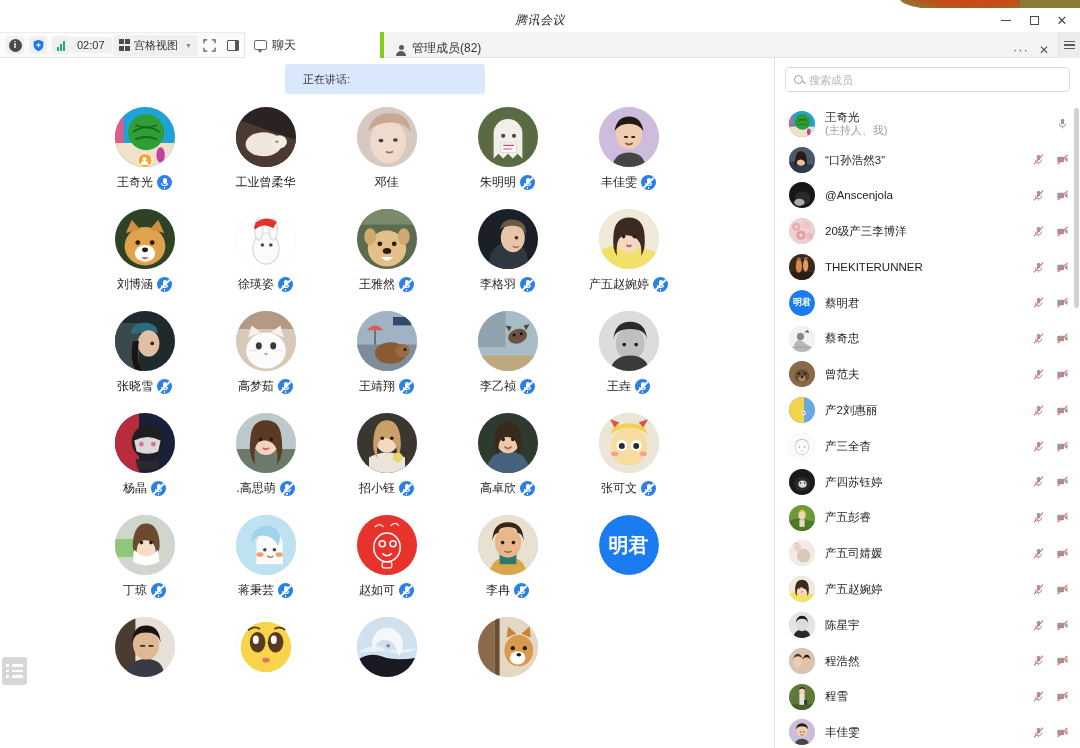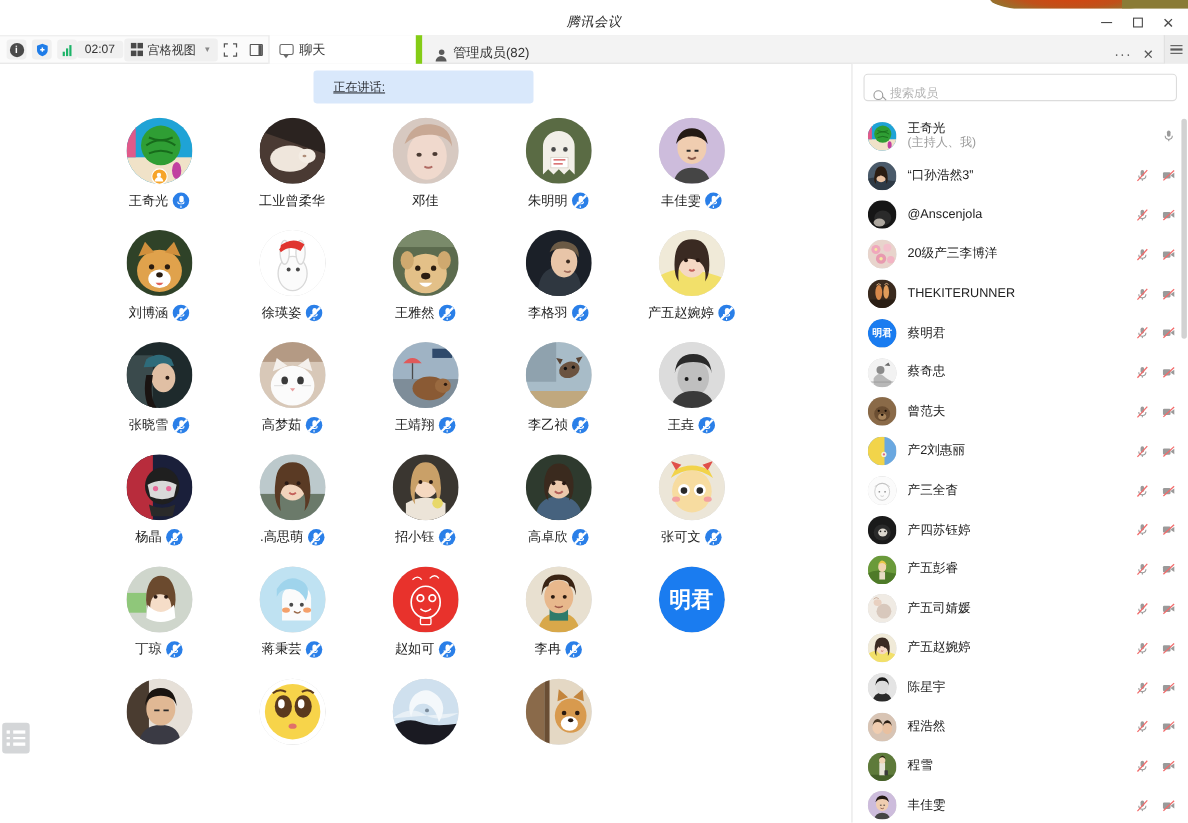--- a/index.html
+++ b/index.html
@@ -89,21 +89,21 @@
     border-radius: 3px;
   }
   .ic-sidepanel {
     width: 12px; height: 11px; border: 1.5px solid #555; border-radius: 1px; display: flex;
   }
   .ic-sidepanel i { margin-left: auto; width: 3px; background: #555; display: block; }
 
   
   .chat-tab {
     height: 26px; width: 140px; background: #fff;
-    border-left: 1px solid #e4e4e4; border-right: 6px solid #84cc16;
+    border-left: 1px solid #e4e4e4; border-right: 4px solid #84cc16;
     display: flex; align-items: center; gap: 5px; padding-left: 9px;
     font-size: 12px; color: #333;
   }
   .ic-chat {
     width: 13px; height: 10px; border: 1.3px solid #6b6b6b; border-radius: 2px; position: relative;
   }
   .ic-chat::after {
     content: ''; position: absolute; bottom: -4px; left: 2px;
     border-left: 3px solid transparent; border-right: 3px solid transparent;
     border-top: 4px solid #6b6b6b;
@@ -137,21 +137,21 @@
 
   
   .stage {
     position: absolute; top: 59px; left: 0; width: 773px; height: 689px; background: #fff;
     overflow: hidden;
   }
   .speaking-banner {
     position: absolute; top: 5px; left: 285px; width: 200px; height: 30px;
     background: #d9e8fb; border-radius: 3px;
     display: flex; align-items: center; padding-left: 18px;
-    font-size: 11px; color: #31343b; text-decoration: underline;
+    font-size: 11px; color: #31343b;
   }
   .grid {
     position: absolute; top: 48px; left: 0; width: 773px;
     display: grid; grid-template-columns: repeat(5, 121px);
     justify-content: center; column-gap: 0px; row-gap: 0px;
   }
   .cell {
     width: 121px; height: 102px;
     display: flex; flex-direction: column; align-items: center;
   }
@@ -212,21 +212,21 @@
   .left-handle .bar { width: 11px; height: 2.5px; background: #fff; display: block; }
 
   
   .panel {
     position: absolute; top: 58px; left: 774px; width: 306px; height: 690px;
     background: #fff; border-left: 1px solid #e4e4e4;
   }
   .search-row { padding: 9px 10px 7px 10px; }
   .search-box {
     height: 25px; border: 1px solid #dcdcdc; border-radius: 4px;
-    display: flex; align-items: flex-end; gap: 6px; padding: 0 8px;
+    display: flex; align-items: center; gap: 6px; padding: 0 8px;
   }
   .ic-search {
     width: 9px; height: 9px; border: 1.4px solid #9a9a9a; border-radius: 50%; position: relative;
     flex: 0 0 9px;
   }
   .ic-search::after {
     content: ''; position: absolute; width: 4px; height: 1.4px; background: #9a9a9a;
     transform: rotate(45deg); right: -3.5px; bottom: -0.5px;
   }
   .search-input {

